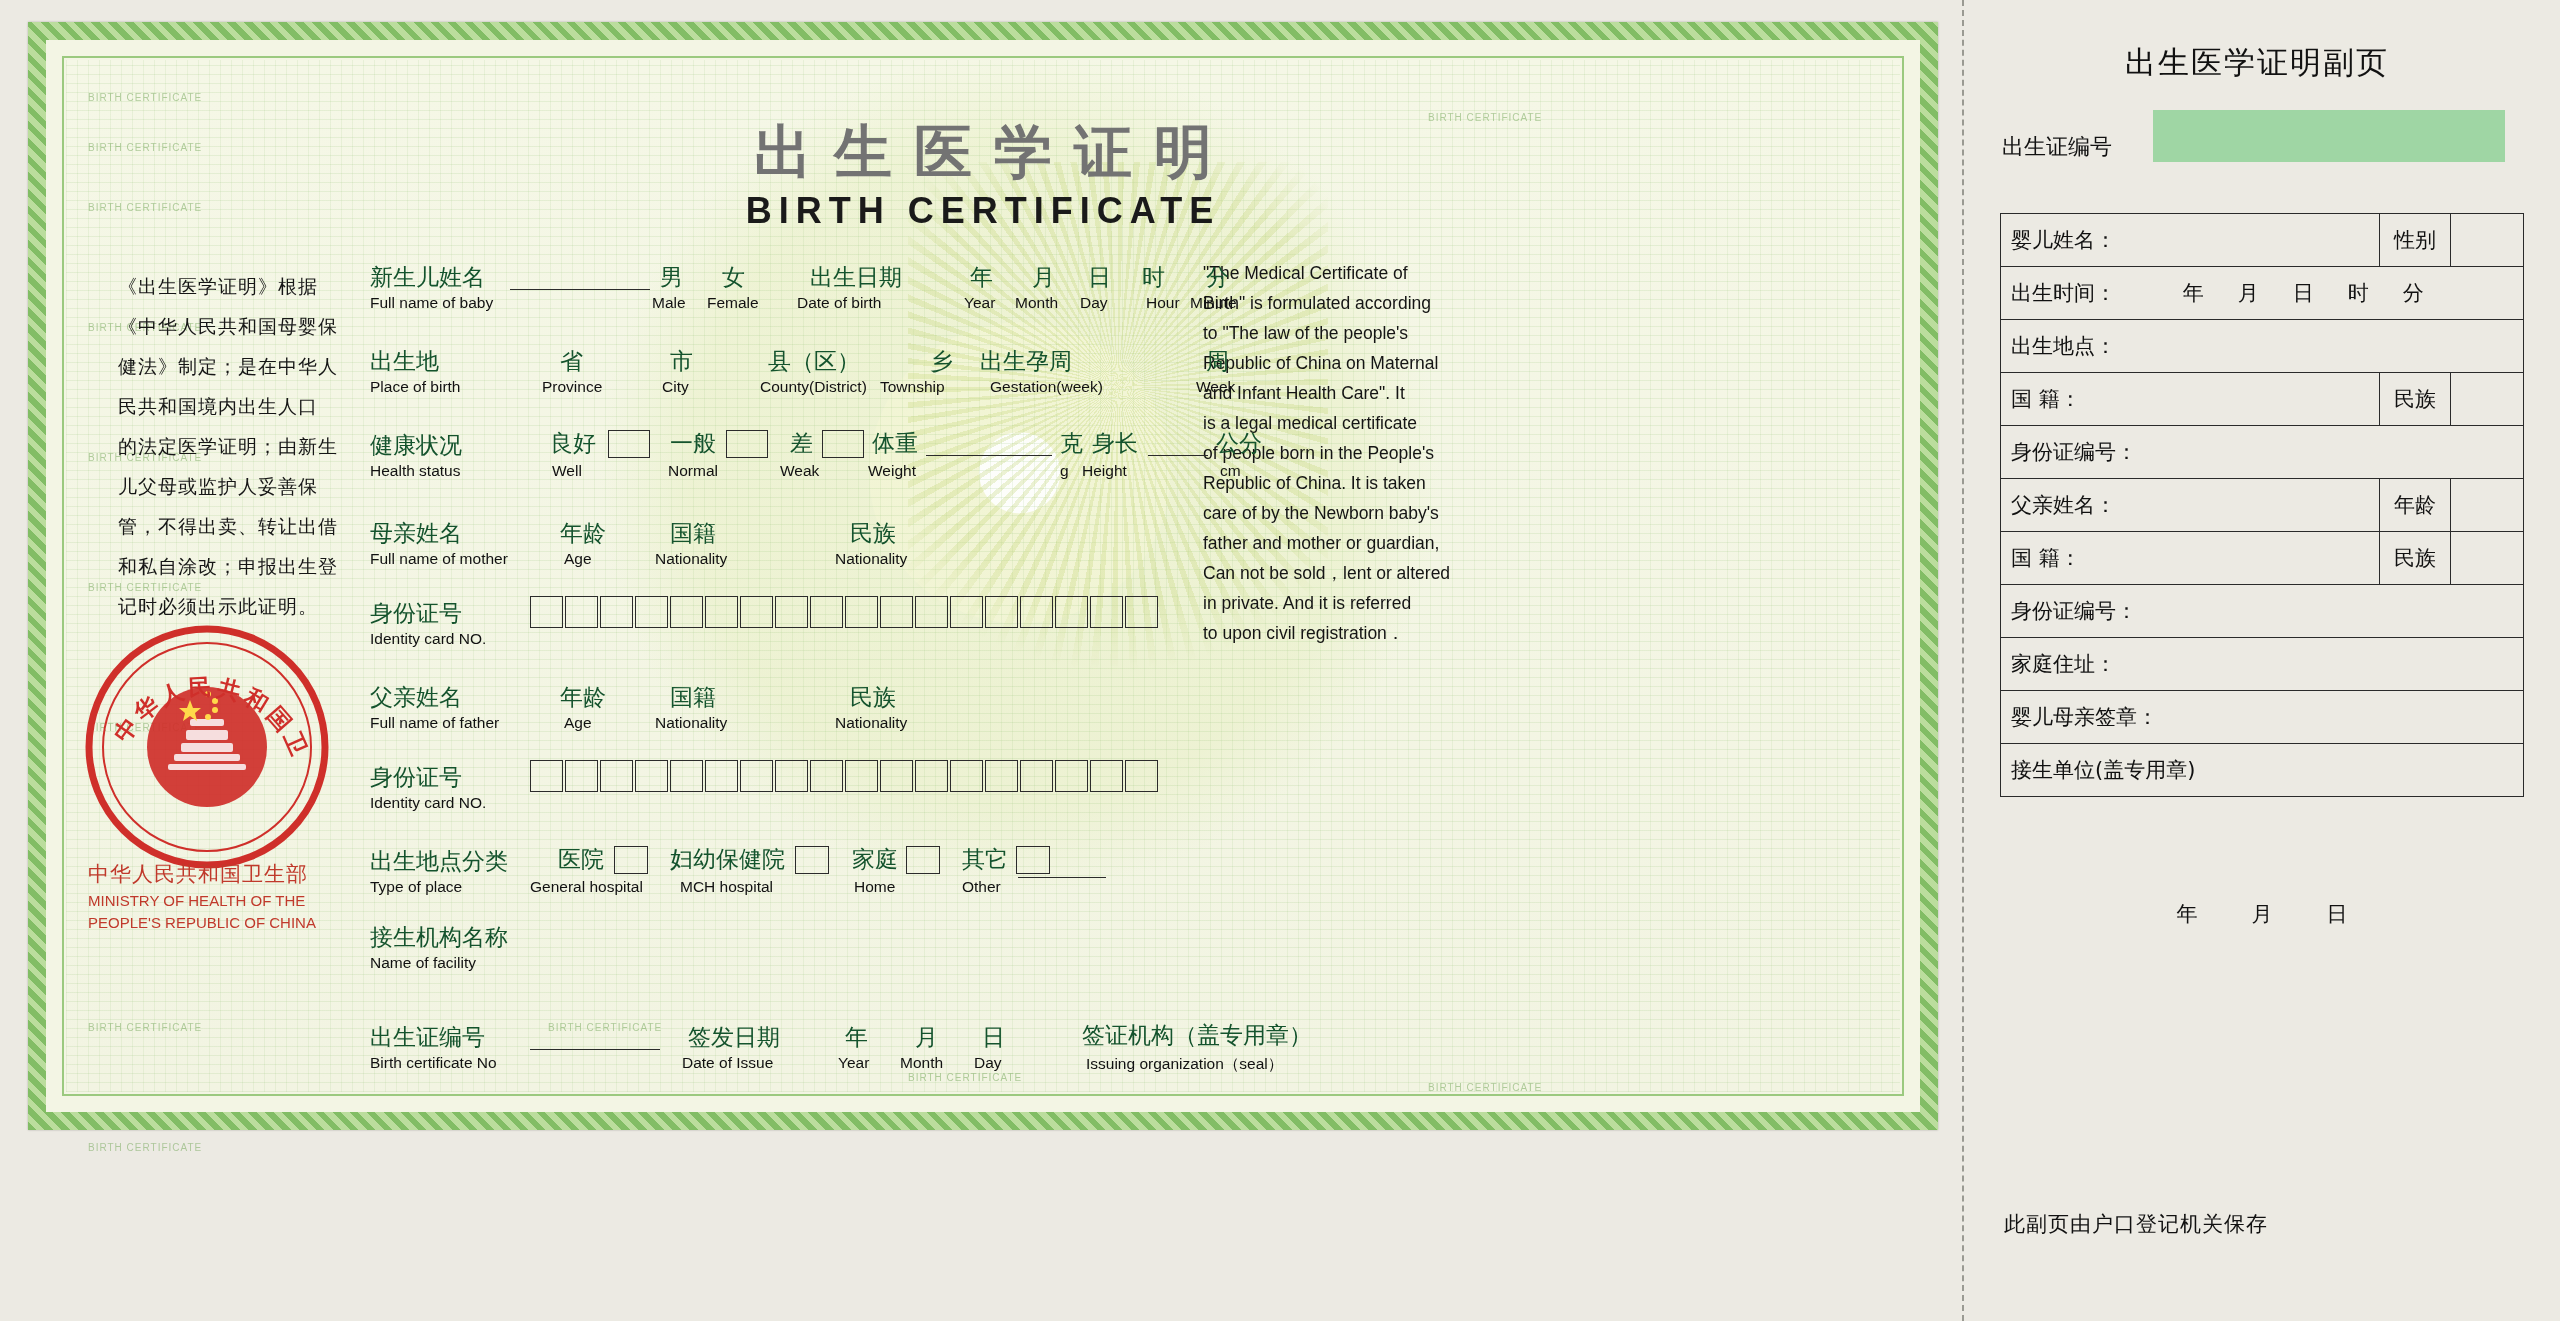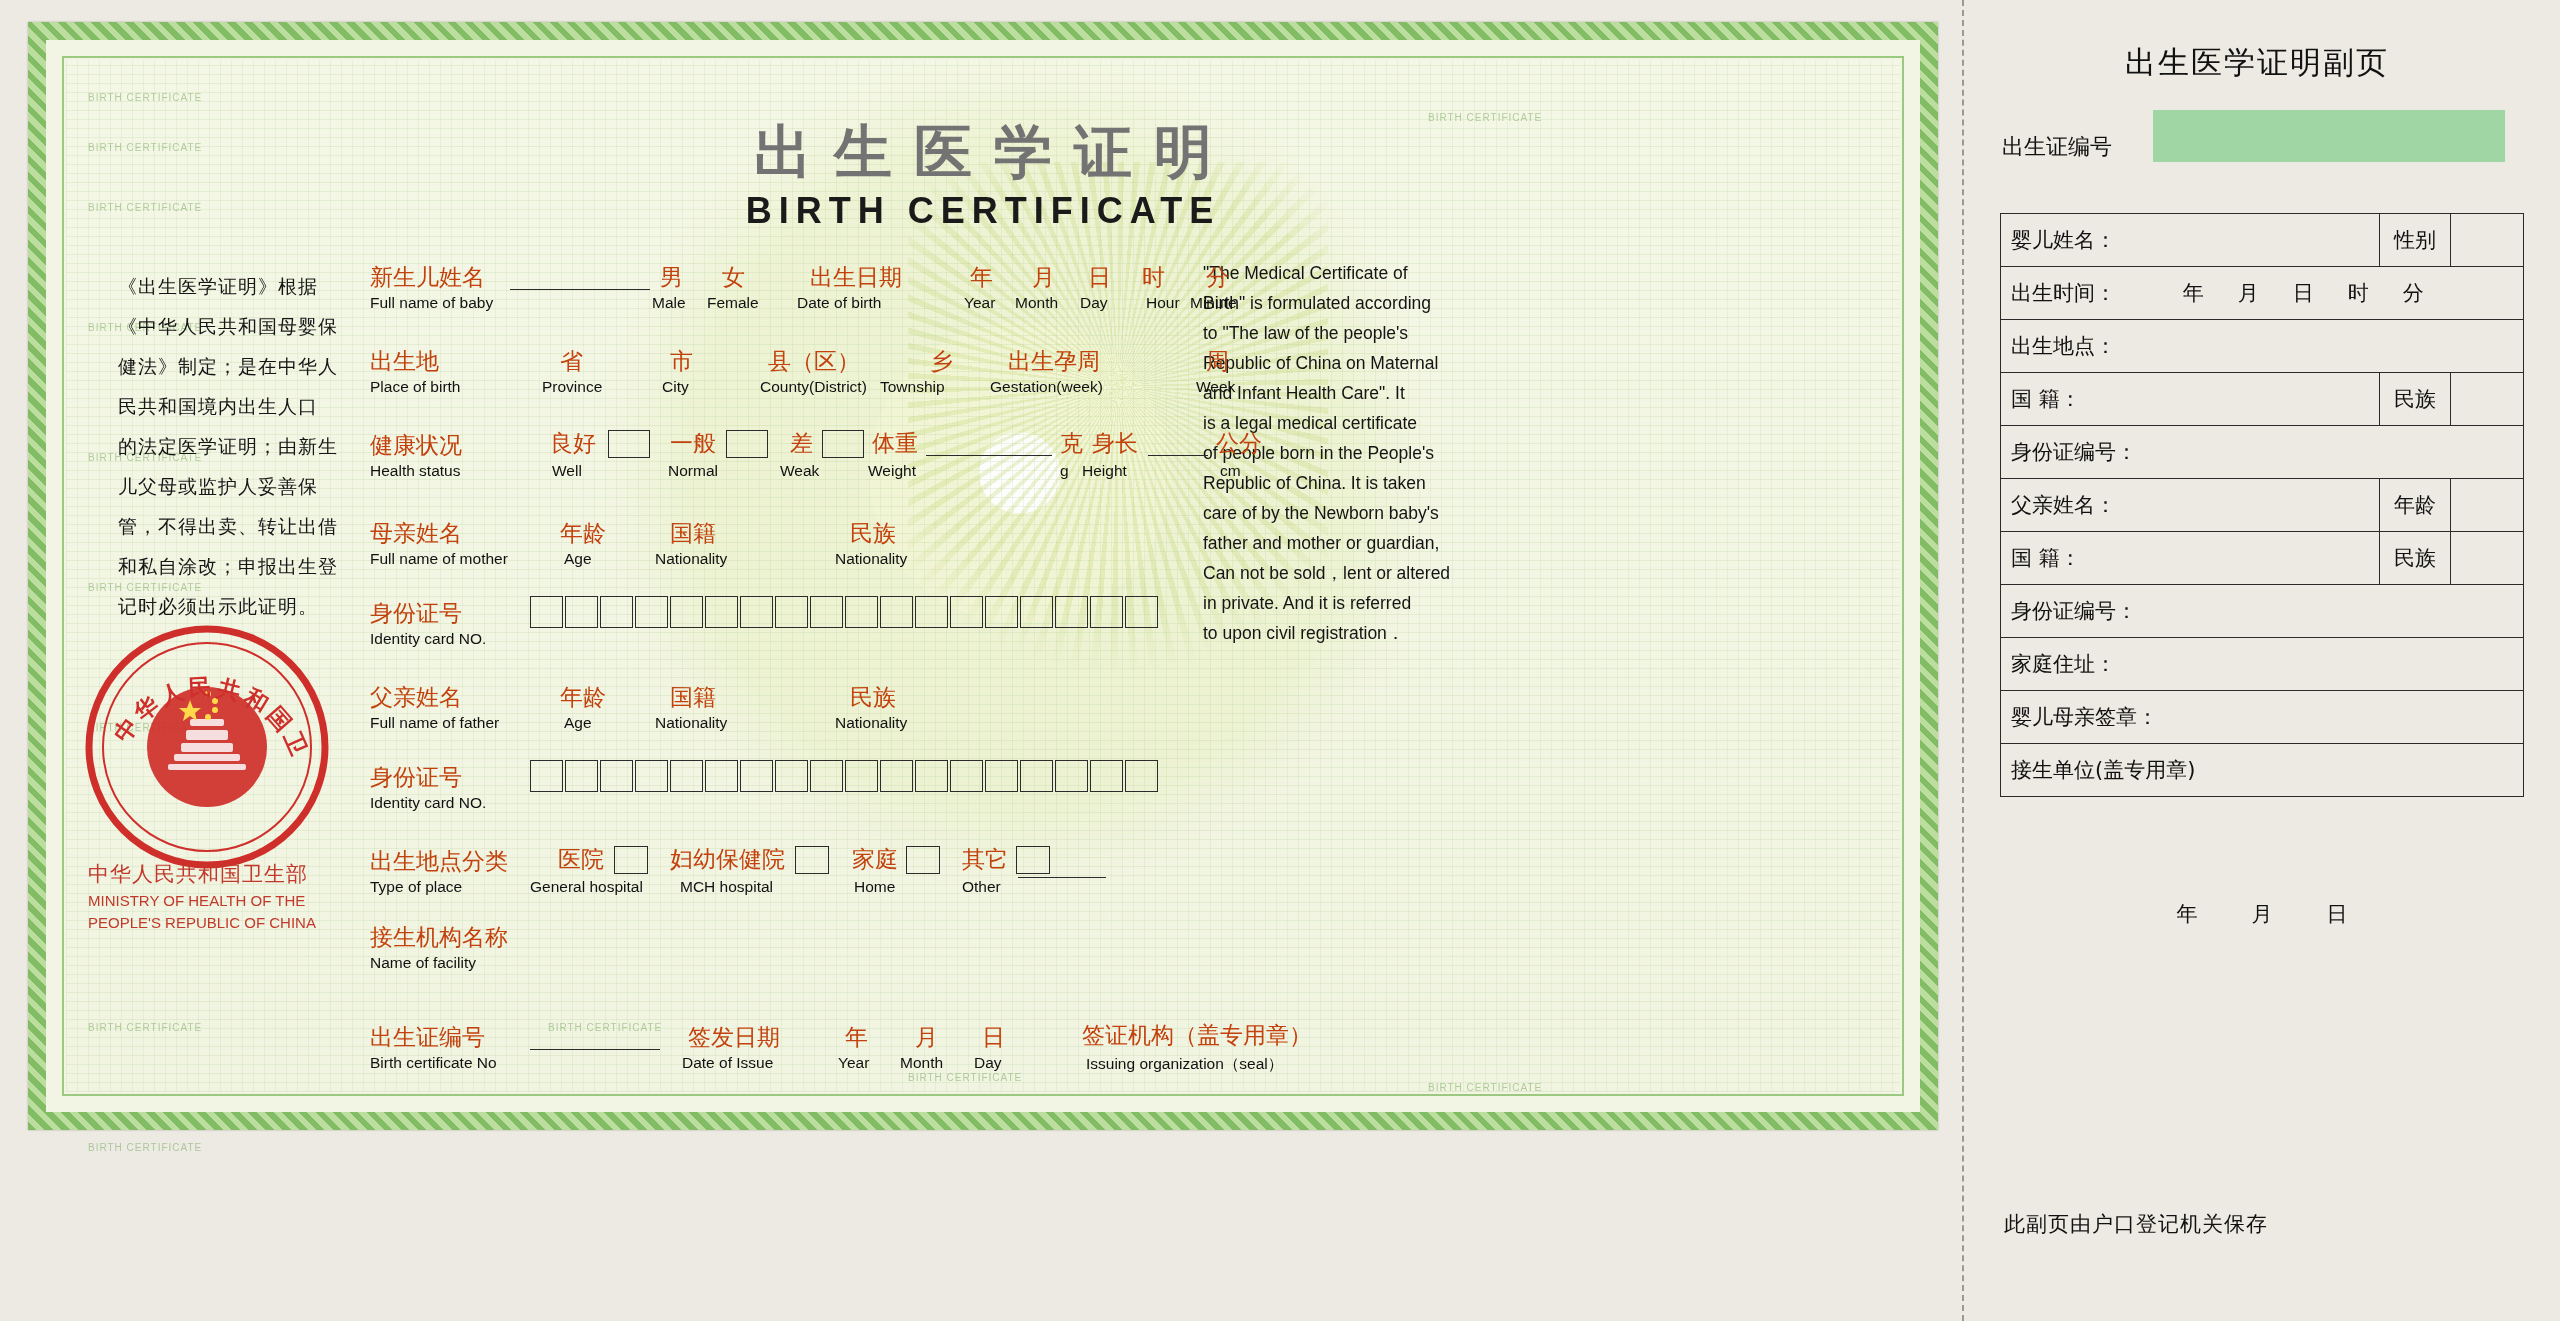--- a/index.html
+++ b/index.html
@@ -72,21 +72,21 @@
 
   
   .right-para{
     position:absolute;left:1175px;top:236px;width:230px;
     font-size:17.5px;color:#141414;line-height:30px;
   }
   .right-para div{white-space:nowrap;}
 
   
   .form{position:absolute;left:342px;top:240px;width:820px;}
-  .cn{font-family:"DejaVu Sans", sans-serif;font-size:23px;color:#c2410c;white-space:nowrap;}
+  .cn{font-family:"DejaVu Sans", sans-serif;font-size:23px;color:#14532d;white-space:nowrap;}
   .en{font-size:15.5px;color:#111;white-space:nowrap;}
   .lbl{position:absolute;}
   .ul{border-bottom:1.4px solid #2b2b2b;}
   .box{display:inline-block;border:1.3px solid #2b2b2b;background:transparent;}
 
   .idboxes{position:absolute;display:flex;}
   .idboxes i{display:block;width:31px;height:30px;border:1.3px solid #2b2b2b;margin-right:2px;}
 
   
   .seal{
@@ -225,21 +225,21 @@
         <div class="lbl cn" style="left:0;top:84px;">出生地</div>
         <div class="lbl en" style="left:0;top:116px;">Place of birth</div>
         <div class="lbl cn" style="left:190px;top:84px;">省</div>
         <div class="lbl en" style="left:172px;top:116px;">Province</div>
         <div class="lbl cn" style="left:300px;top:84px;">市</div>
         <div class="lbl en" style="left:292px;top:116px;">City</div>
         <div class="lbl cn" style="left:398px;top:84px;">县（区）</div>
         <div class="lbl en" style="left:390px;top:116px;">County(District)</div>
         <div class="lbl cn" style="left:560px;top:84px;">乡</div>
         <div class="lbl en" style="left:510px;top:116px;">Township</div>
-        <div class="lbl cn" style="left:638px;top:84px;">出生孕周</div>
+        <div class="lbl cn" style="left:610px;top:84px;">出生孕周</div>
         <div class="lbl en" style="left:620px;top:116px;">Gestation(week)</div>
         <div class="lbl cn" style="left:836px;top:84px;">周</div>
         <div class="lbl en" style="left:826px;top:116px;">Week</div>
 
         <div class="lbl cn" style="left:0;top:168px;">健康状况</div>
         <div class="lbl en" style="left:0;top:200px;">Health status</div>
 
         <div class="lbl cn" style="left:180px;top:166px;">良好</div>
         <div class="lbl en" style="left:182px;top:200px;">Well</div>
         <span class="box" style="position:absolute;left:238px;top:168px;width:40px;height:26px;"></span>

